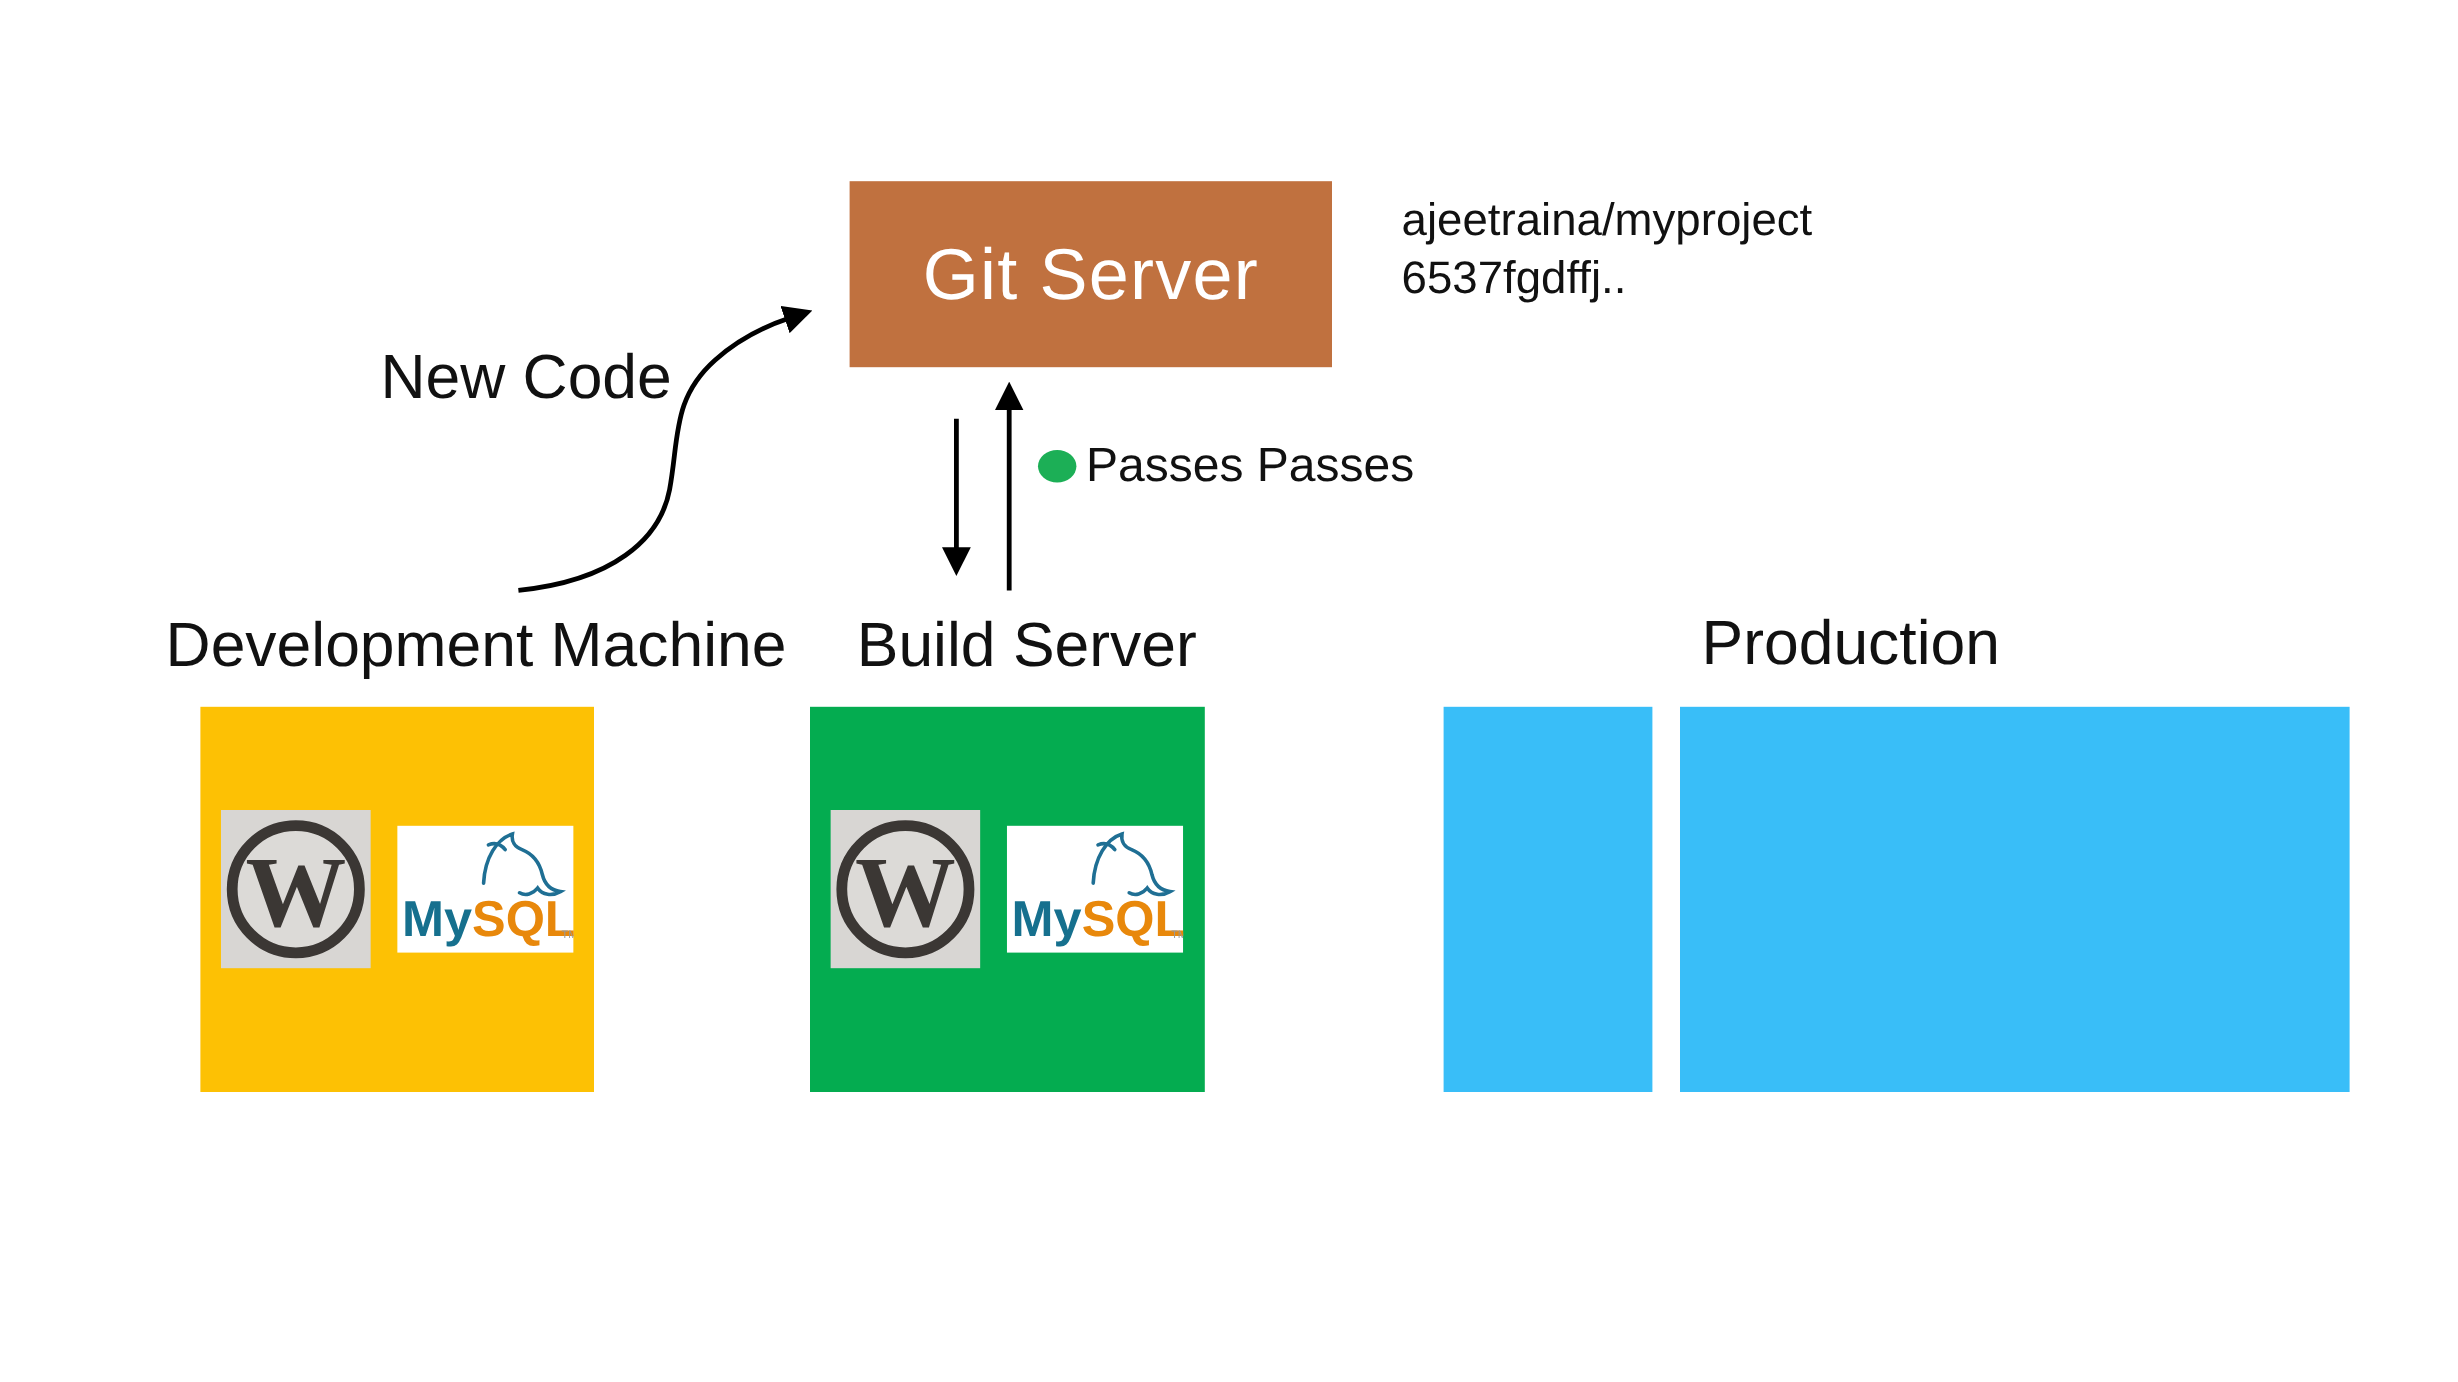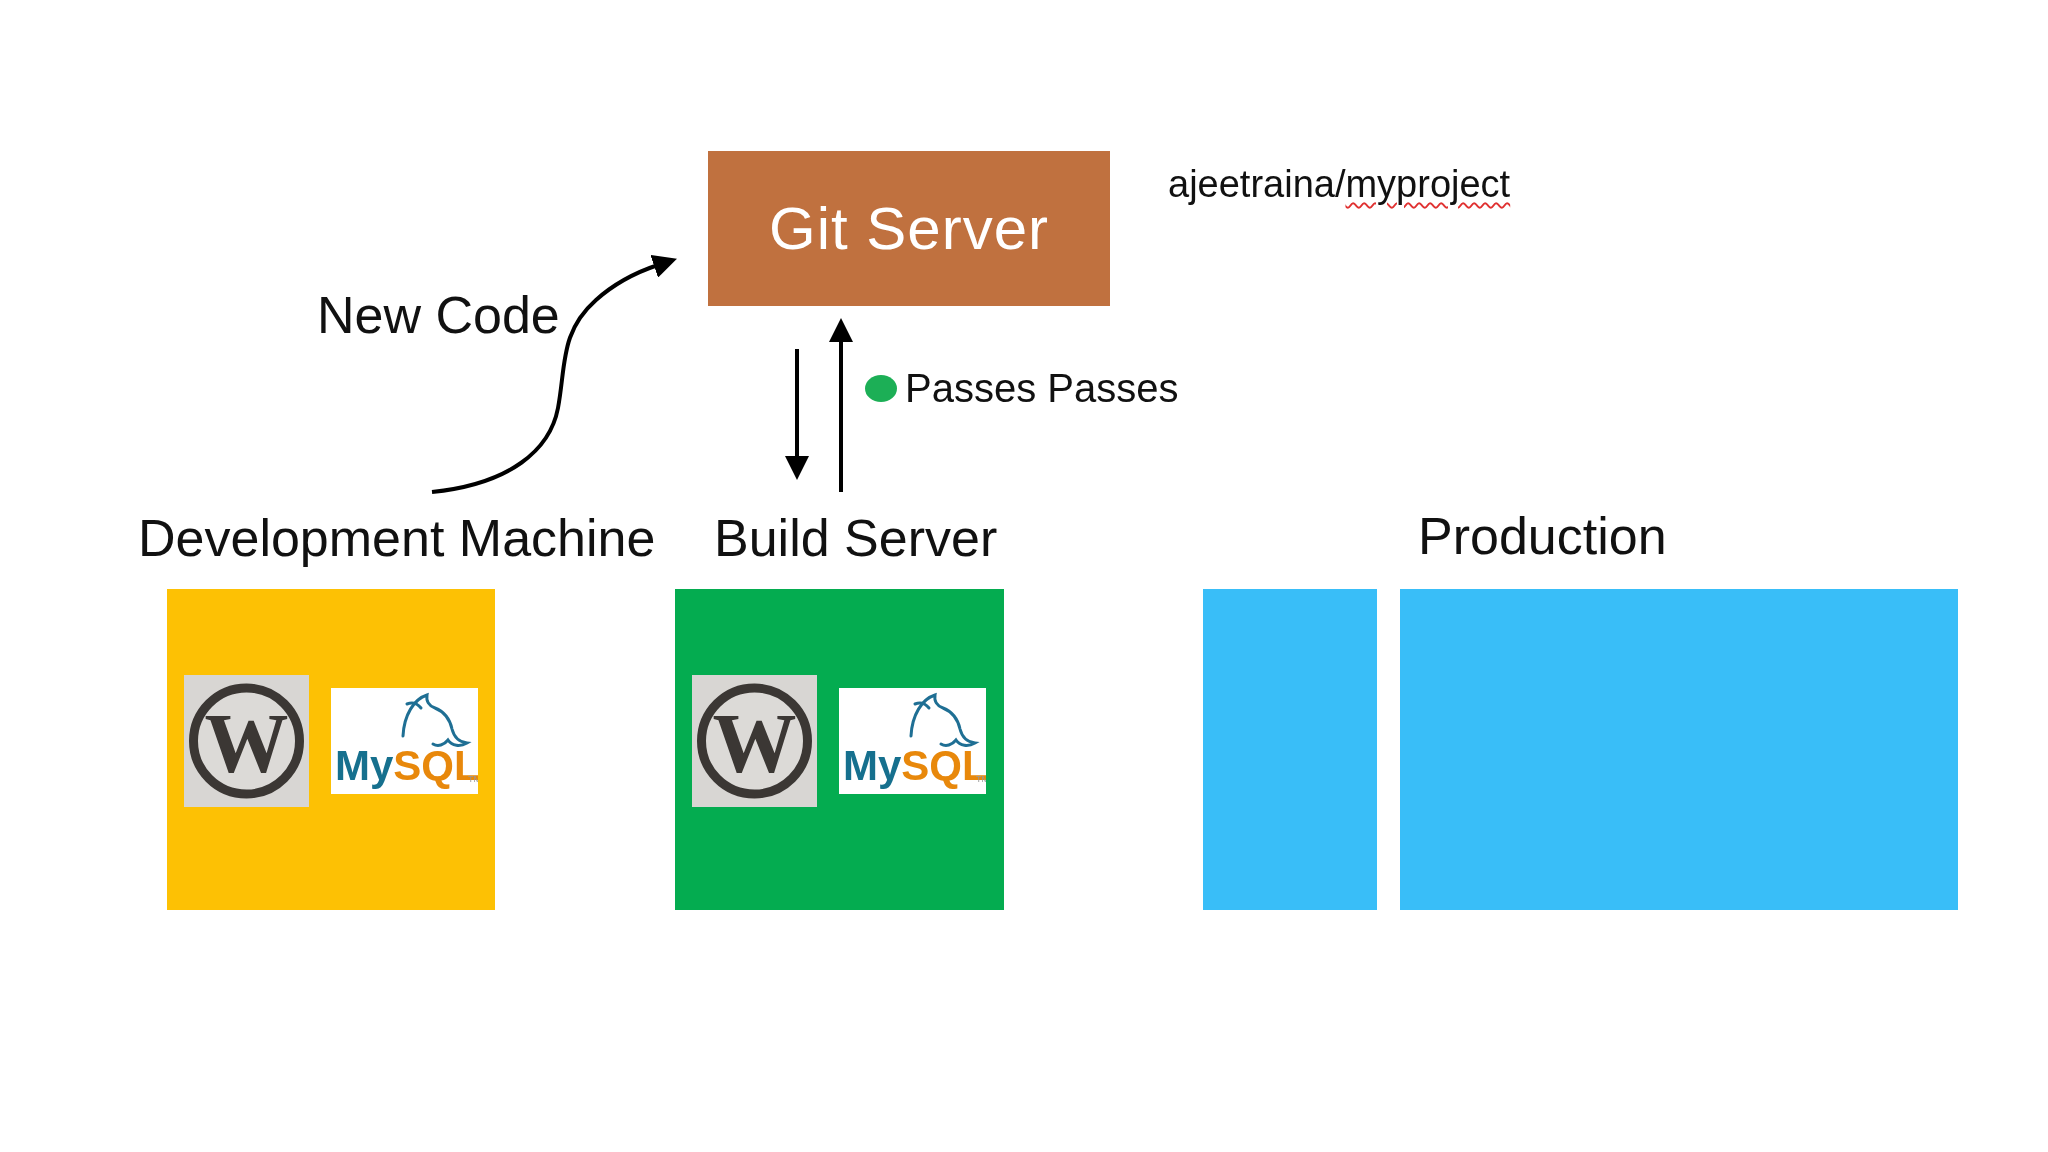--- a/index.html
+++ b/index.html
@@ -5,21 +5,21 @@
   html,body{margin:0;padding:0;background:#fff;}
   body{width:2048px;height:1152px;overflow:hidden;font-family:"Liberation Sans",sans-serif;}
   .stage{position:relative;width:2048px;height:824px;background:#ffffff;}
   .arrows{position:absolute;left:0;top:0;width:2048px;height:1152px;pointer-events:none;}
 
   .git-box{position:absolute;left:708px;top:151px;width:402px;height:155px;background:#C0713F;
            display:flex;align-items:center;justify-content:center;}
   .git-box span{color:#ffffff;font-size:60px;letter-spacing:1px;}
 
   .repo{position:absolute;left:1168px;top:160px;font-size:38px;line-height:48px;color:#111;}
-  .wavy{text-decoration:underline;text-decoration-style:wavy;text-decoration-color:#E03131;
+  .wavy{text-decoration-style:wavy;text-decoration-color:#E03131;
         text-decoration-thickness:2px;text-underline-offset:5px;}
 
   .lbl{position:absolute;font-size:52px;color:#111;white-space:nowrap;}
   .new-code{left:317px;top:285px;}
   .dev-lbl{left:138px;top:508px;}
   .bld-lbl{left:714px;top:508px;}
   .prod-lbl{left:1418px;top:506px;}
 
   .build-passes{position:absolute;left:865px;top:366px;display:flex;align-items:center;font-size:40px;color:#111;}
   .dot{display:inline-block;width:32px;height:27px;border-radius:50%;background:#1CAF56;margin-right:8px;}
@@ -48,20 +48,21 @@
     <line x1="797" y1="349" x2="797" y2="460" stroke="#000" stroke-width="4" marker-end="url(#ah)"></line>
     <line x1="841" y1="492" x2="841" y2="338" stroke="#000" stroke-width="4" marker-end="url(#ah)"></line>
   </svg>
 
   <div class="git-box">
     <span>Git Server</span>
   </div>
 
   <div class="repo">
     <div><span>ajeetraina/</span><span class="wavy">myproject</span></div>
+    <div>6537fgdffj..</div>
   </div>
 
   <div class="lbl new-code">New Code</div>
 
   <div class="build-passes">
     <span class="dot"></span>
     <span>Passes Passes</span>
   </div>
 
   <div class="lbl dev-lbl">Development Machine</div>

